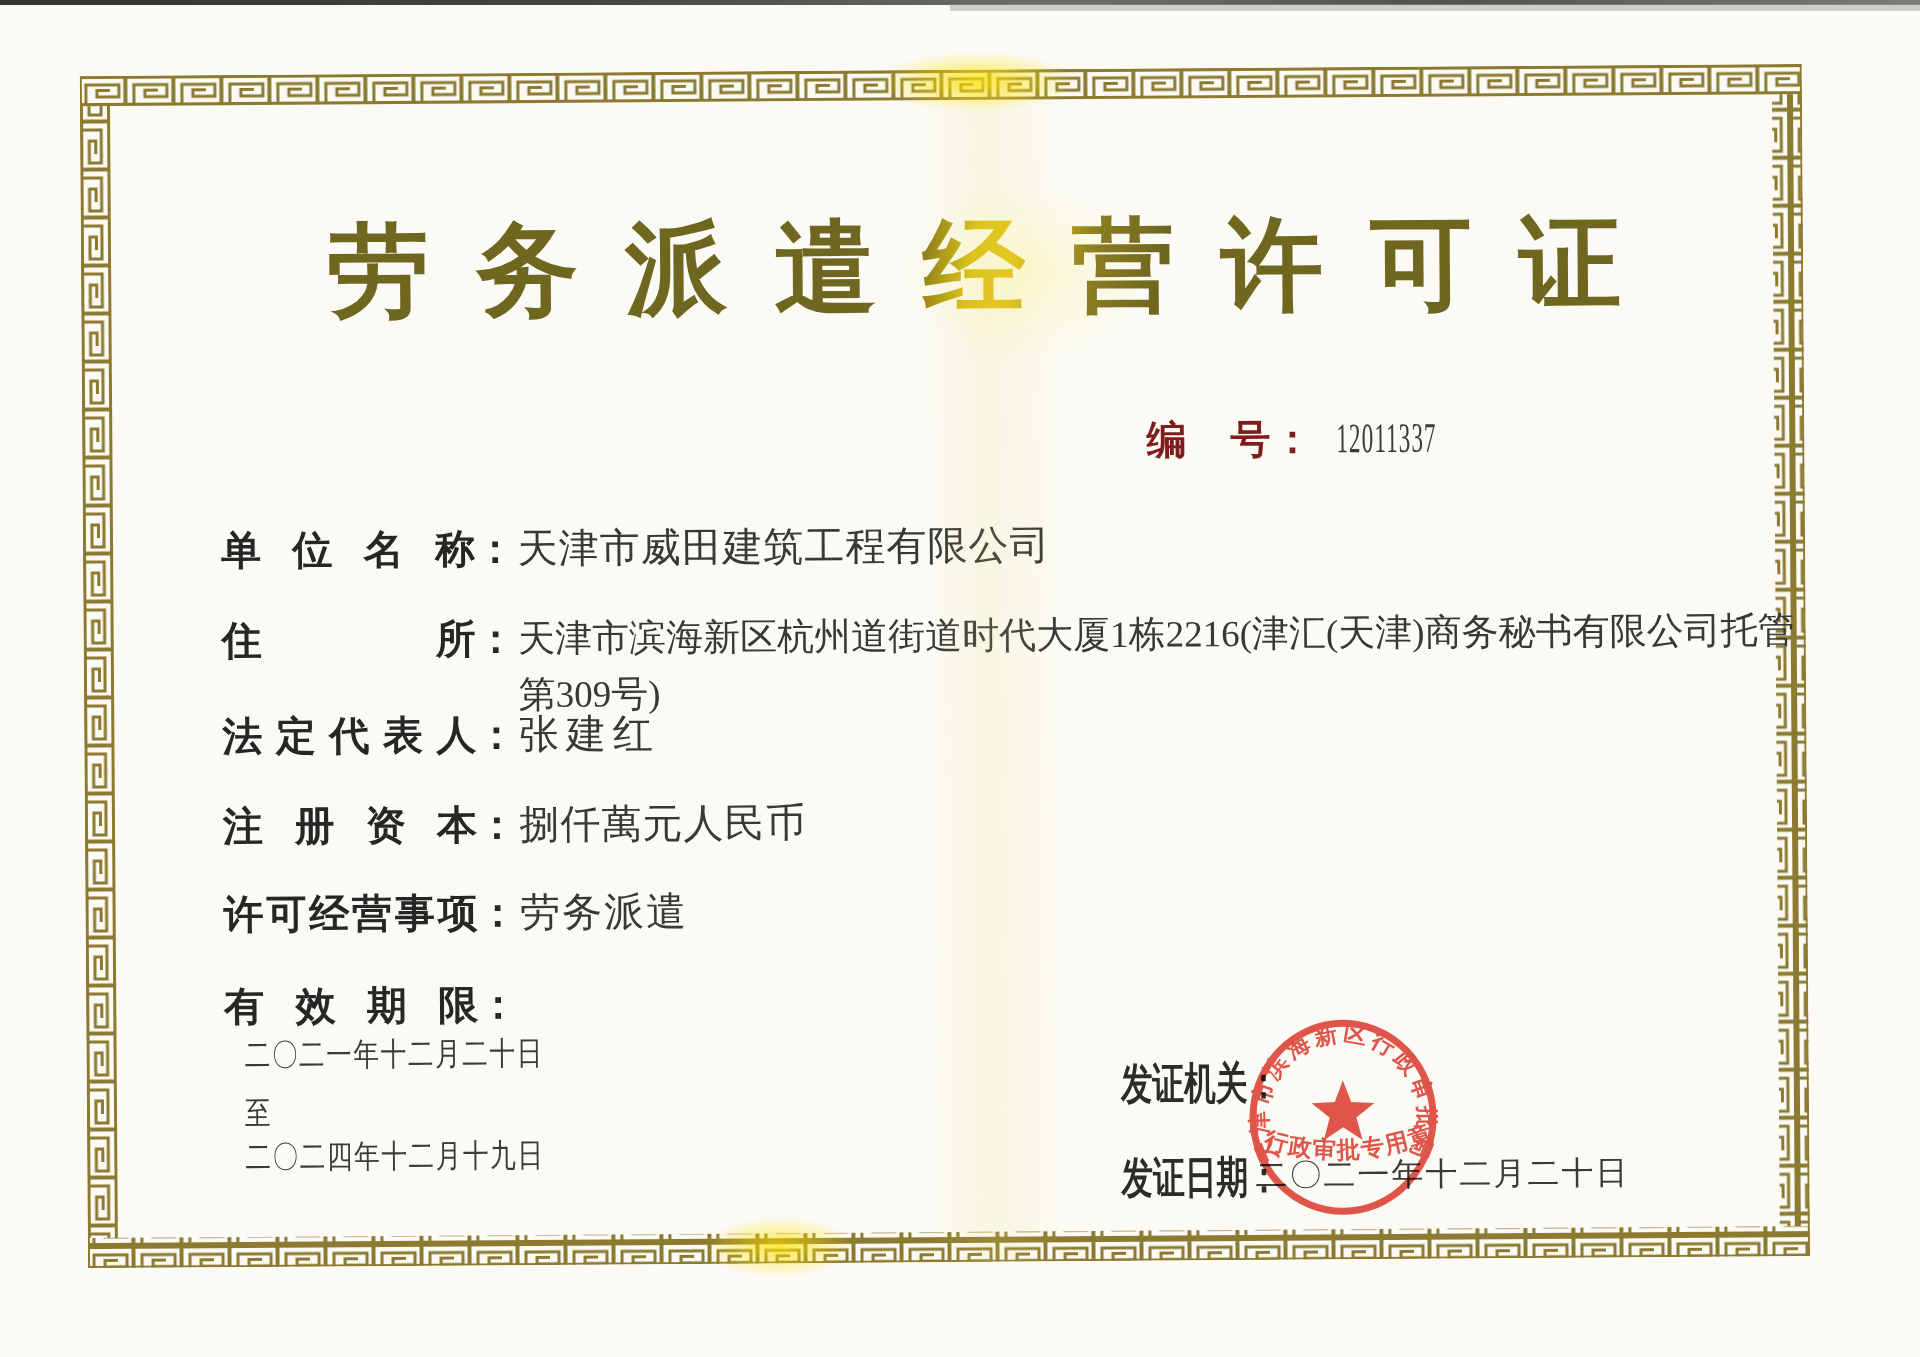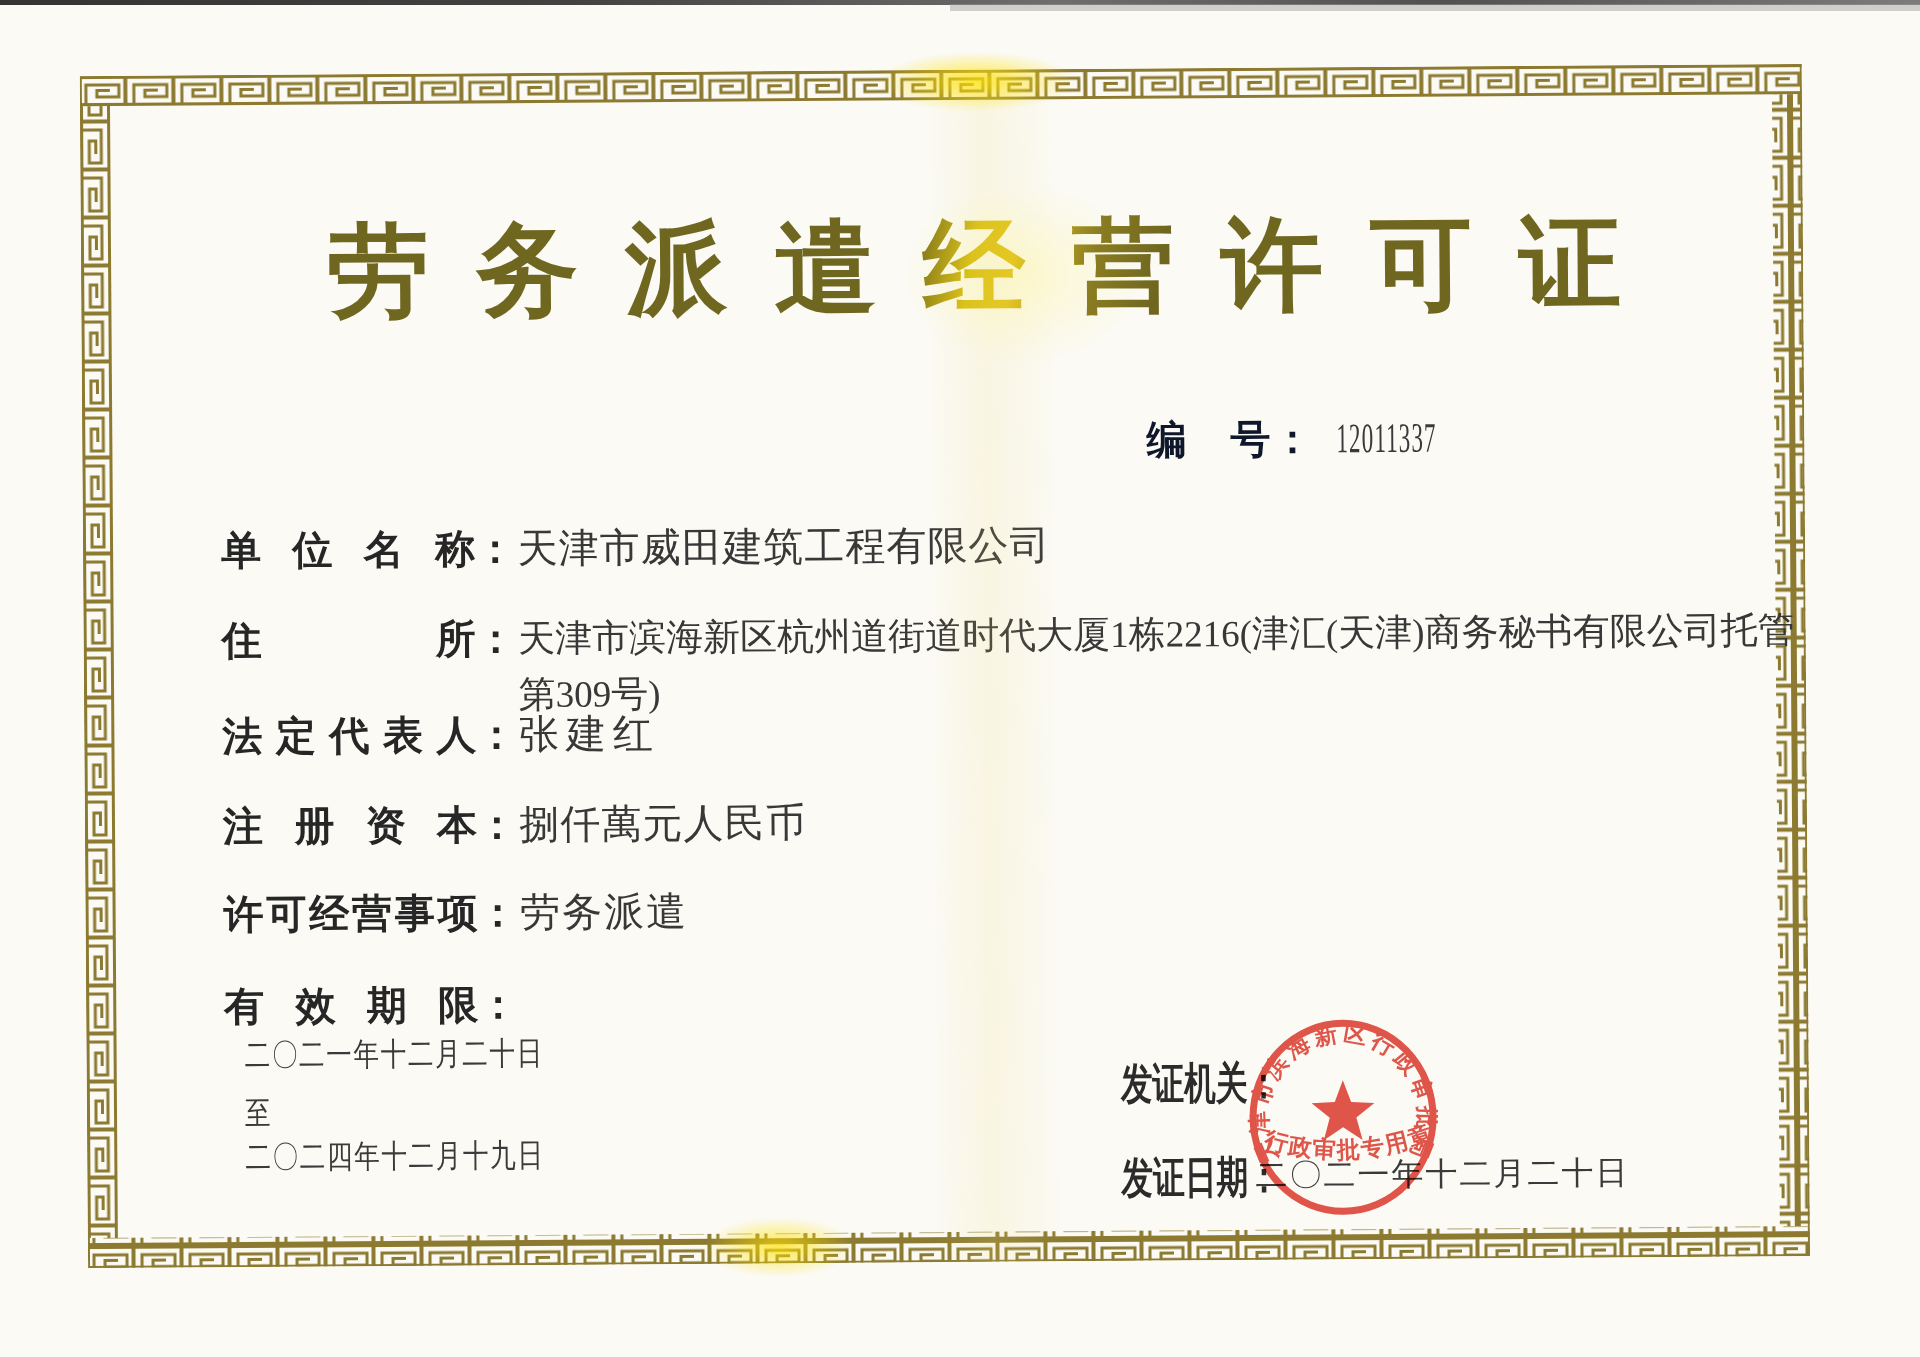--- a/index.html
+++ b/index.html
@@ -29,21 +29,21 @@
   }
   @supports (-webkit-background-clip:text){
     .title{
       background:linear-gradient(100deg,#6f661f 0%,#6f661f 44%,#obsolete 0) ;
       background:linear-gradient(100deg,#6f661f 0%,#6f661f 43%,#d9bf10 48%,#e3c51b 51%,#8a7c22 57%,#6f661f 62%,#6f661f 100%);
       -webkit-background-clip:text;background-clip:text;color:transparent;
     }
   }
 
   .num-row{position:absolute;left:1148px;top:414px;white-space:nowrap;}
-  .num-label{font-size:40px;font-weight:bold;color:#0f172a;letter-spacing:2px;}
+  .num-label{font-size:40px;font-weight:bold;color:#7f1d1d;letter-spacing:2px;}
   .num-value{display:inline-block;font-family:"Liberation Serif",serif;font-size:42px;color:#3a3a3a;transform:scaleX(.55);transform-origin:0 60%;letter-spacing:2px;margin-left:18px;}
 
   .row{position:absolute;left:222px;white-space:nowrap;}
   .lbl{display:inline-block;width:254px;font-size:40px;font-weight:bold;color:#262626;text-align:justify;text-align-last:justify;vertical-align:top;}
   .colon{display:inline-block;width:34px;font-size:40px;font-weight:bold;color:#262626;vertical-align:top;}
   .val{display:inline-block;font-family:"Liberation Serif",serif;font-size:40px;color:#383838;margin-left:4px;vertical-align:top;letter-spacing:1px;}
   .row-addr .val{font-size:37px;width:1290px;white-space:normal;word-break:break-all;line-height:1.5;letter-spacing:0;}
   .row-rep .val{letter-spacing:7px;font-family:Liberation Mono, monospace;}
   .row-scope .val{letter-spacing:2px;}
   .row-valid .val{margin-left:20px;}

